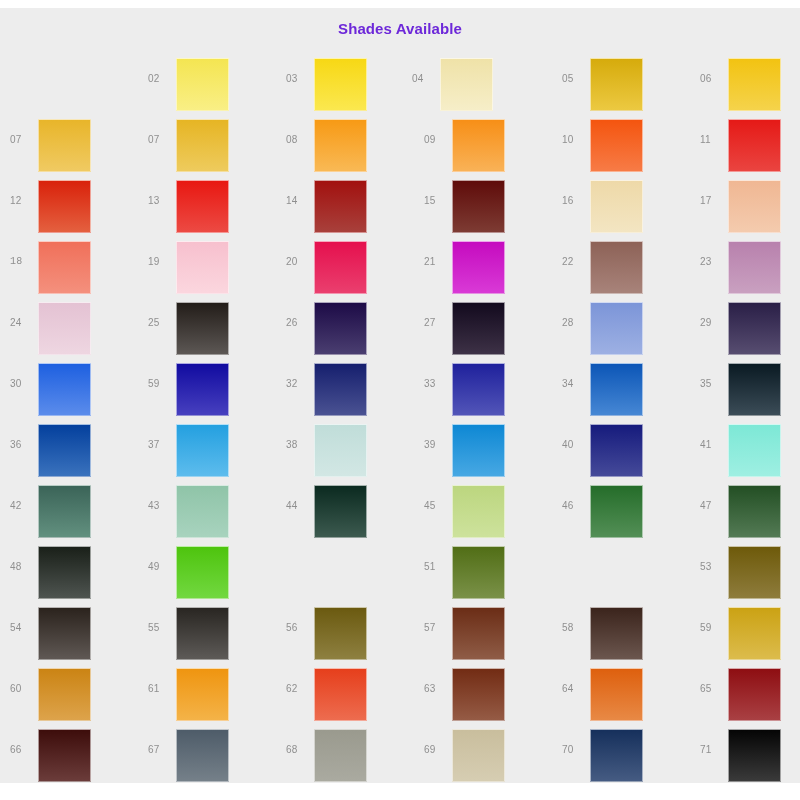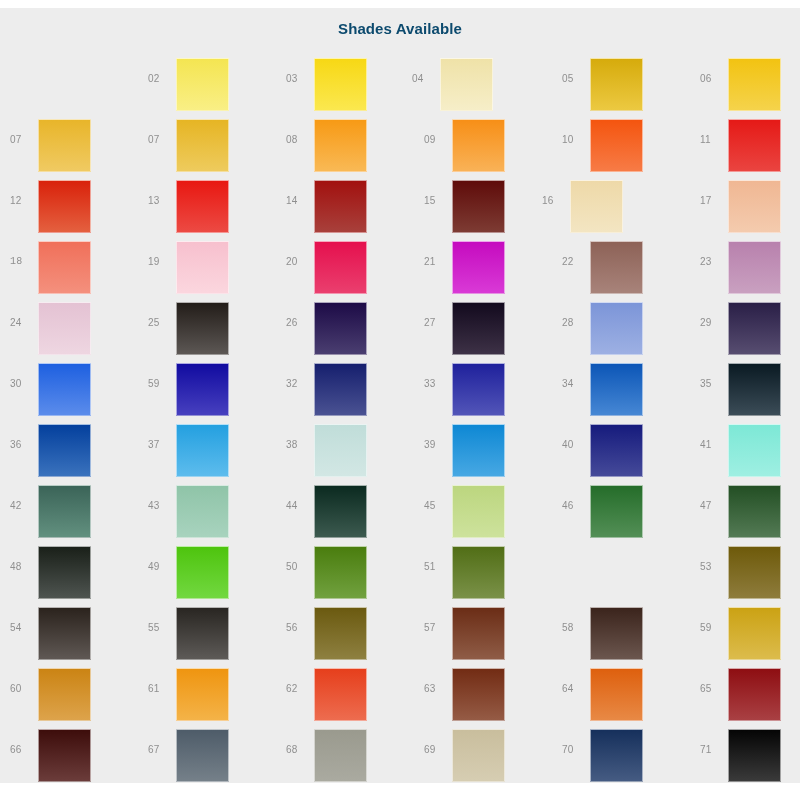--- a/index.html
+++ b/index.html
@@ -31,21 +31,21 @@
   }
 
   #title {
     position: absolute;
     left: 0;
     top: 12px;
     width: 800px;
     text-align: center;
     font-size: 15px;
     font-weight: bold;
-    color: #0c4a6e;
+    color: #6d28d9;
     letter-spacing: 0.1px;
   }
 
   #grid {
     position: absolute;
     left: 0;
     top: 43px;
     width: 800px;
   }
 
@@ -152,21 +152,21 @@
             <div class="cell-swatch" style="background: linear-gradient(rgb(232, 24, 18) 0%, rgb(236, 74, 67) 100%);"></div>
           </div>
           <div class="cell" style="left: 276px;">
             <div class="cell-label">14</div>
             <div class="cell-swatch" style="background: linear-gradient(rgb(162, 17, 15) 0%, rgb(168, 64, 59) 100%);"></div>
           </div>
           <div class="cell" style="left: 414px;">
             <div class="cell-label">15</div>
             <div class="cell-swatch" style="background: linear-gradient(rgb(95, 12, 10) 0%, rgb(125, 59, 51) 100%);"></div>
           </div>
-          <div class="cell" style="left: 532px; text-decoration: underline;">
+          <div class="cell" style="left: 552px; text-decoration: underline;">
             <div class="cell-label">16</div>
             <div class="cell-swatch" style="background: linear-gradient(rgb(238, 217, 168) 0%, rgb(243, 229, 194) 100%);"></div>
           </div>
           <div class="cell" style="left: 690px;">
             <div class="cell-label">17</div>
             <div class="cell-swatch" style="background: linear-gradient(rgb(240, 183, 147) 0%, rgb(244, 203, 174) 100%);"></div>
           </div>
         </div>
         <div class="srow">
           <div class="cell" style="left: 0px; font-family: Liberation Mono, monospace;">
@@ -300,24 +300,20 @@
         </div>
         <div class="srow">
           <div class="cell" style="left: 0px;">
             <div class="cell-label">48</div>
             <div class="cell-swatch" style="background: linear-gradient(rgb(26, 32, 25) 0%, rgb(78, 84, 80) 100%);"></div>
           </div>
           <div class="cell" style="left: 138px;">
             <div class="cell-label">49</div>
             <div class="cell-swatch" style="background: linear-gradient(rgb(78, 196, 14) 0%, rgb(114, 216, 64) 100%);"></div>
           </div>
-          <div class="cell" style="left: 276px;">
-            <div class="cell-label">50</div>
-            <div class="cell-swatch" style="background: linear-gradient(rgb(74, 125, 14) 0%, rgb(113, 161, 63) 100%);"></div>
-          </div>
           <div class="cell" style="left: 414px;">
             <div class="cell-label">51</div>
             <div class="cell-swatch" style="background: linear-gradient(rgb(81, 110, 22) 0%, rgb(122, 145, 72) 100%);"></div>
           </div>
           <div class="cell" style="left: 690px;">
             <div class="cell-label">53</div>
             <div class="cell-swatch" style="background: linear-gradient(rgb(110, 90, 10) 0%, rgb(142, 124, 60) 100%);"></div>
           </div>
         </div>
         <div class="srow">

